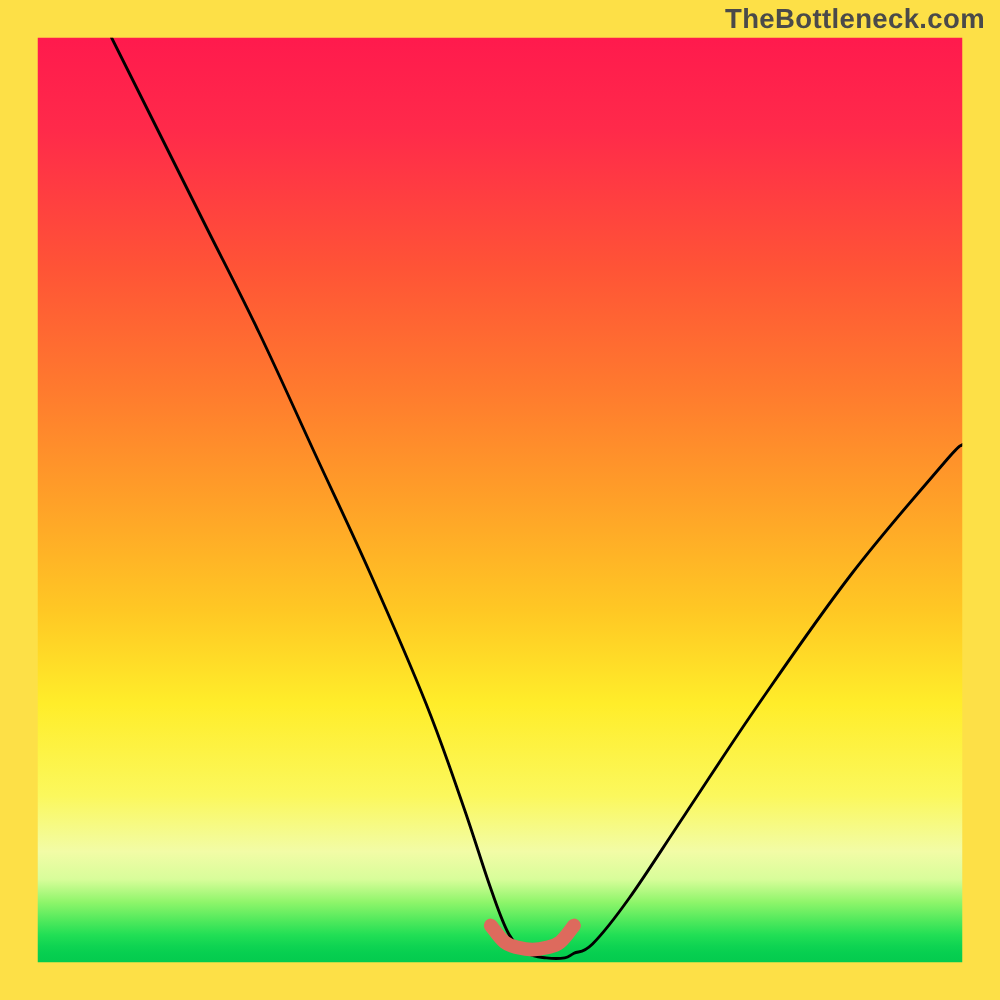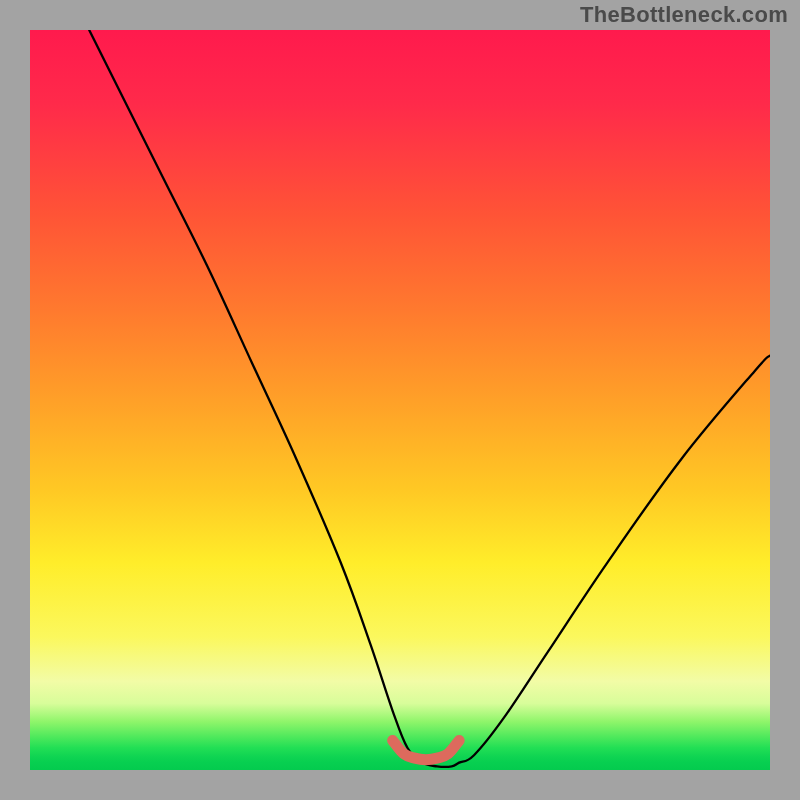--- a/index.html
+++ b/index.html
@@ -8,21 +8,21 @@
     width: 800px;
     height: 800px;
     background: #000;
     font-family: Arial, Helvetica, sans-serif;
     overflow: hidden;
   }
   .frame {
     position: relative;
     width: 800px;
     height: 800px;
-    background: #a3a3a3;
+    background: #fde047;
   }
   .watermark {
     position: absolute;
     top: 2px;
     right: 12px;
     color: #4a4a4a;
     font-size: 22px;
     font-weight: 600;
     letter-spacing: 0.3px;
     z-index: 50;

